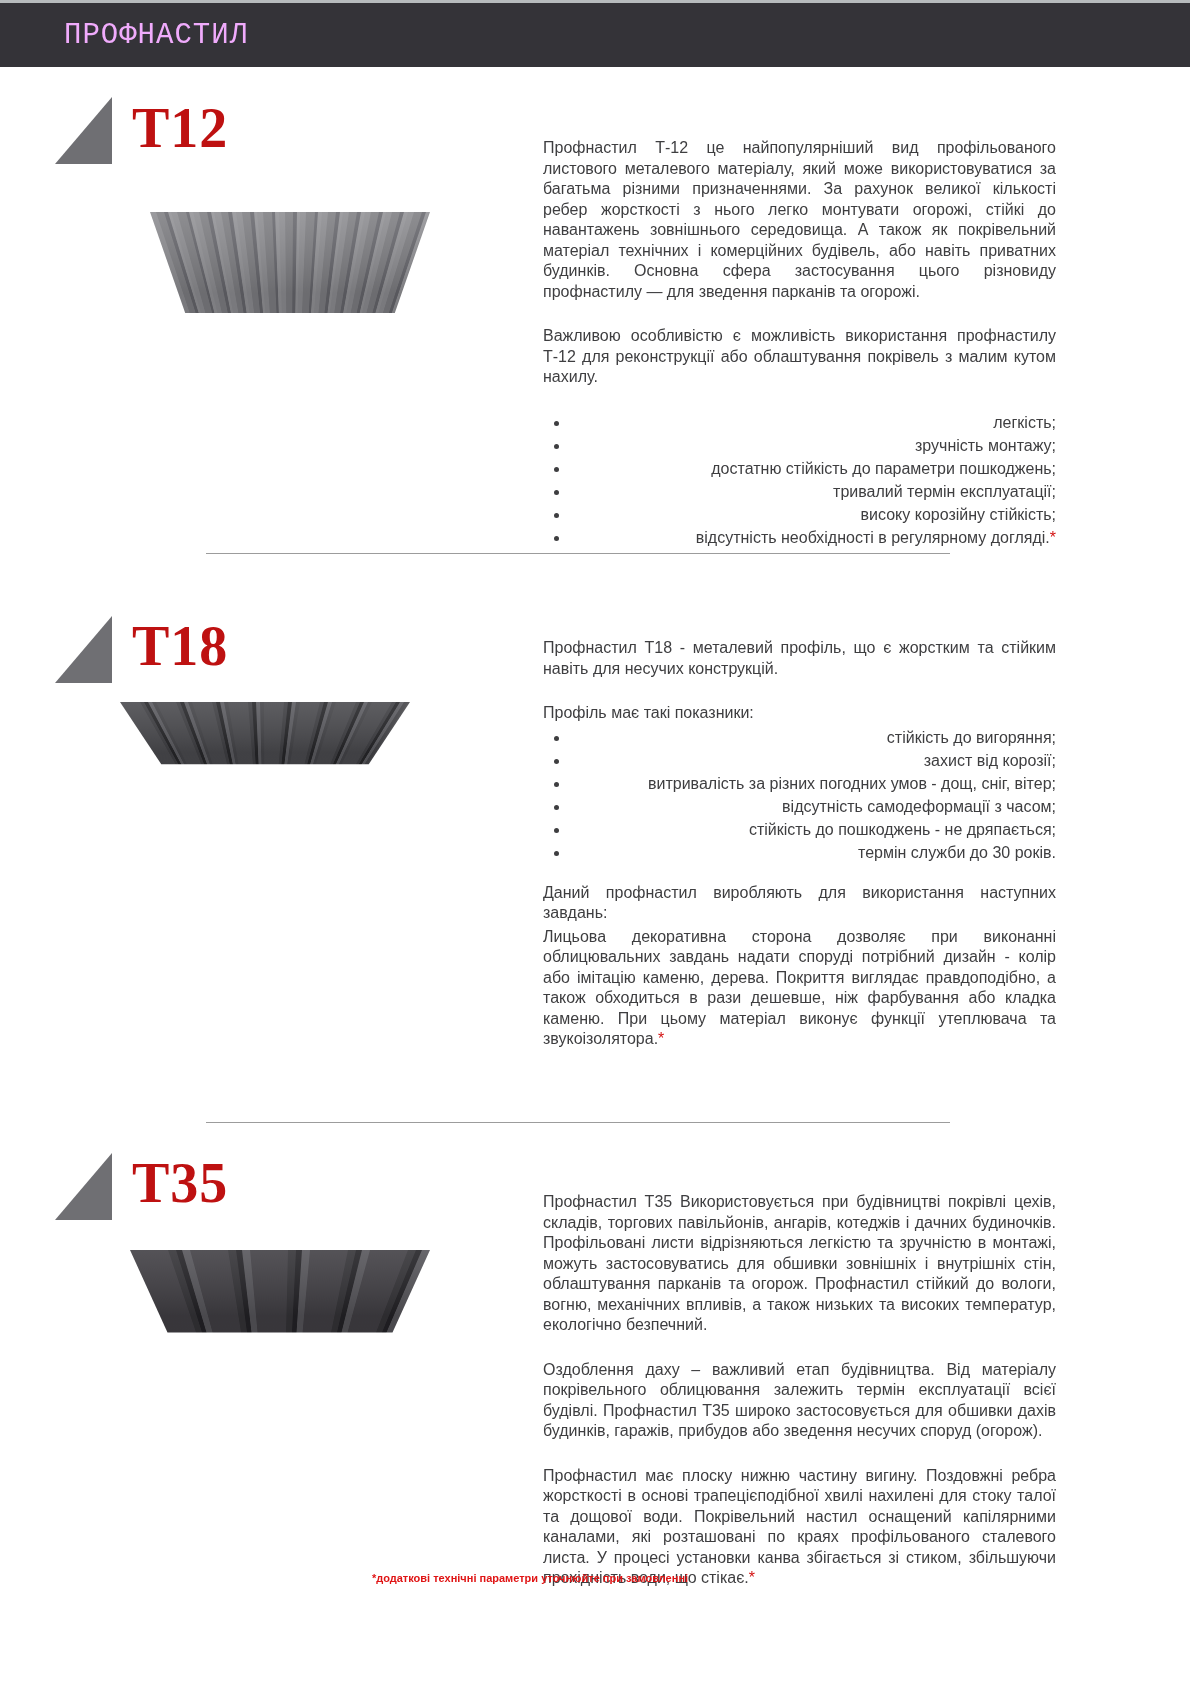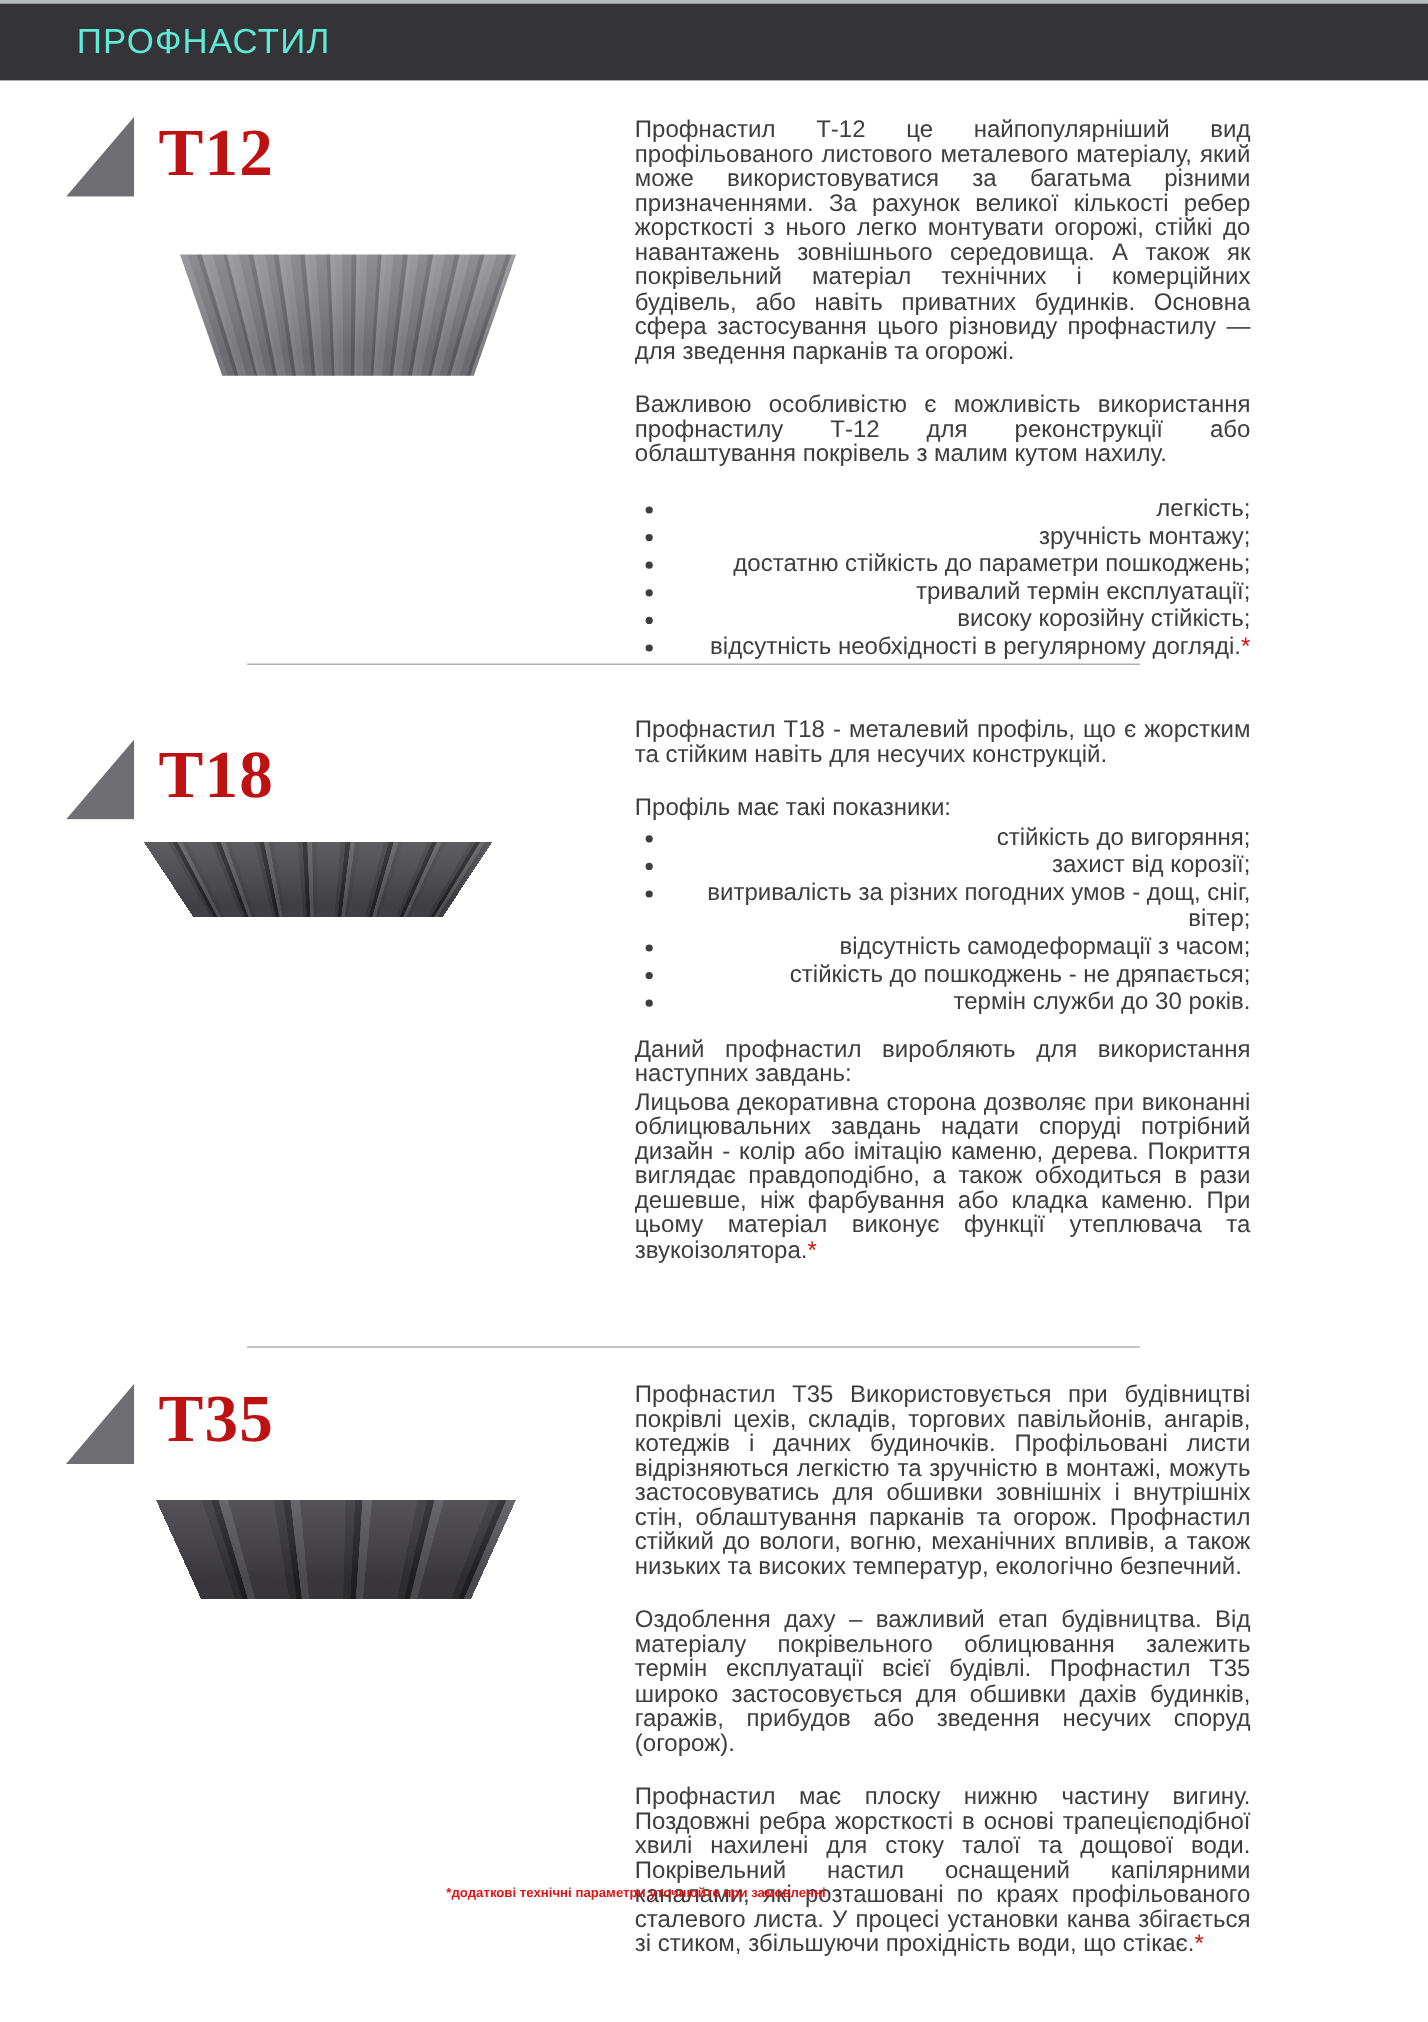--- a/index.html
+++ b/index.html
@@ -6,22 +6,22 @@
   body{
     width:1190px;height:1685px;position:relative;background:#ffffff;
     font-family:"Liberation Sans",sans-serif;overflow:hidden;
   }
   .top-strip{position:absolute;left:0;top:0;width:1190px;height:3px;background:#b7bbbd;}
   .header-bar{
     position:absolute;left:0;top:3px;width:1190px;height:64px;background:#343338;
     display:flex;align-items:center;
   }
   .header-bar h1{
-    margin:0 0 0 64px;font-family:Liberation Sans, sans-serif;font-weight:normal;
-    font-size:29px;color:#5eead4;letter-spacing:1px;
+    margin:0 0 0 64px;font-family:Liberation Mono, monospace;font-weight:normal;
+    font-size:29px;color:#f0abfc;letter-spacing:1px;
   }
   .tri{
     position:absolute;width:57px;height:67px;background:#6f6f73;
     clip-path:polygon(100% 0,100% 100%,0 100%);
   }
   .sec-title{
     position:absolute;font-family:Liberation Serif, serif;font-weight:bold;
     font-size:56px;line-height:64px;color:#be1111;letter-spacing:1px;
   }
   .sheet{
@@ -42,22 +42,22 @@
       repeating-linear-gradient(90deg,#4b4b4f 0 20px,#404044 20px 24px,#27272a 24px 28px,#5d5d62 28px 32px,#454549 32px 36px);
   }
   .sheet-t35{
     left:130px;top:1250px;width:300px;height:171px;
     transform:perspective(393px) rotateX(-50deg);
     background:
       linear-gradient(180deg,rgba(255,255,255,.10),rgba(0,0,0,.14) 75%),
       repeating-linear-gradient(90deg,#413f44 0 38px,#343337 38px 46px,#232226 46px 52px,#56555a 52px 60px);
   }
   .textcol{
-    position:absolute;left:529px;width:513px;color:#3e3e40;
-    font-size:20px;line-height:20.5px;text-align:justify;
+    position:absolute;left:543px;width:513px;color:#3e3e40;
+    font-size:16px;line-height:20.5px;text-align:justify;margin-top:40px;
   }
   .textcol p{margin:0 0 24px;}
   .textcol p.intro{margin:0 0 3px;}
   .textcol ul{margin:0 0 19px;padding-left:27px;}
   .textcol li{margin:0 0 1px;line-height:22px;text-align:right;padding-left:2px;}
   .star{color:#d31111;}
   .divider{position:absolute;left:206px;width:744px;height:1px;background:#9c9c9c;}
   .footer-note{
     position:absolute;left:0;top:1572px;width:1060px;text-align:center;
     color:#e01414;font-weight:bold;font-size:11px;

